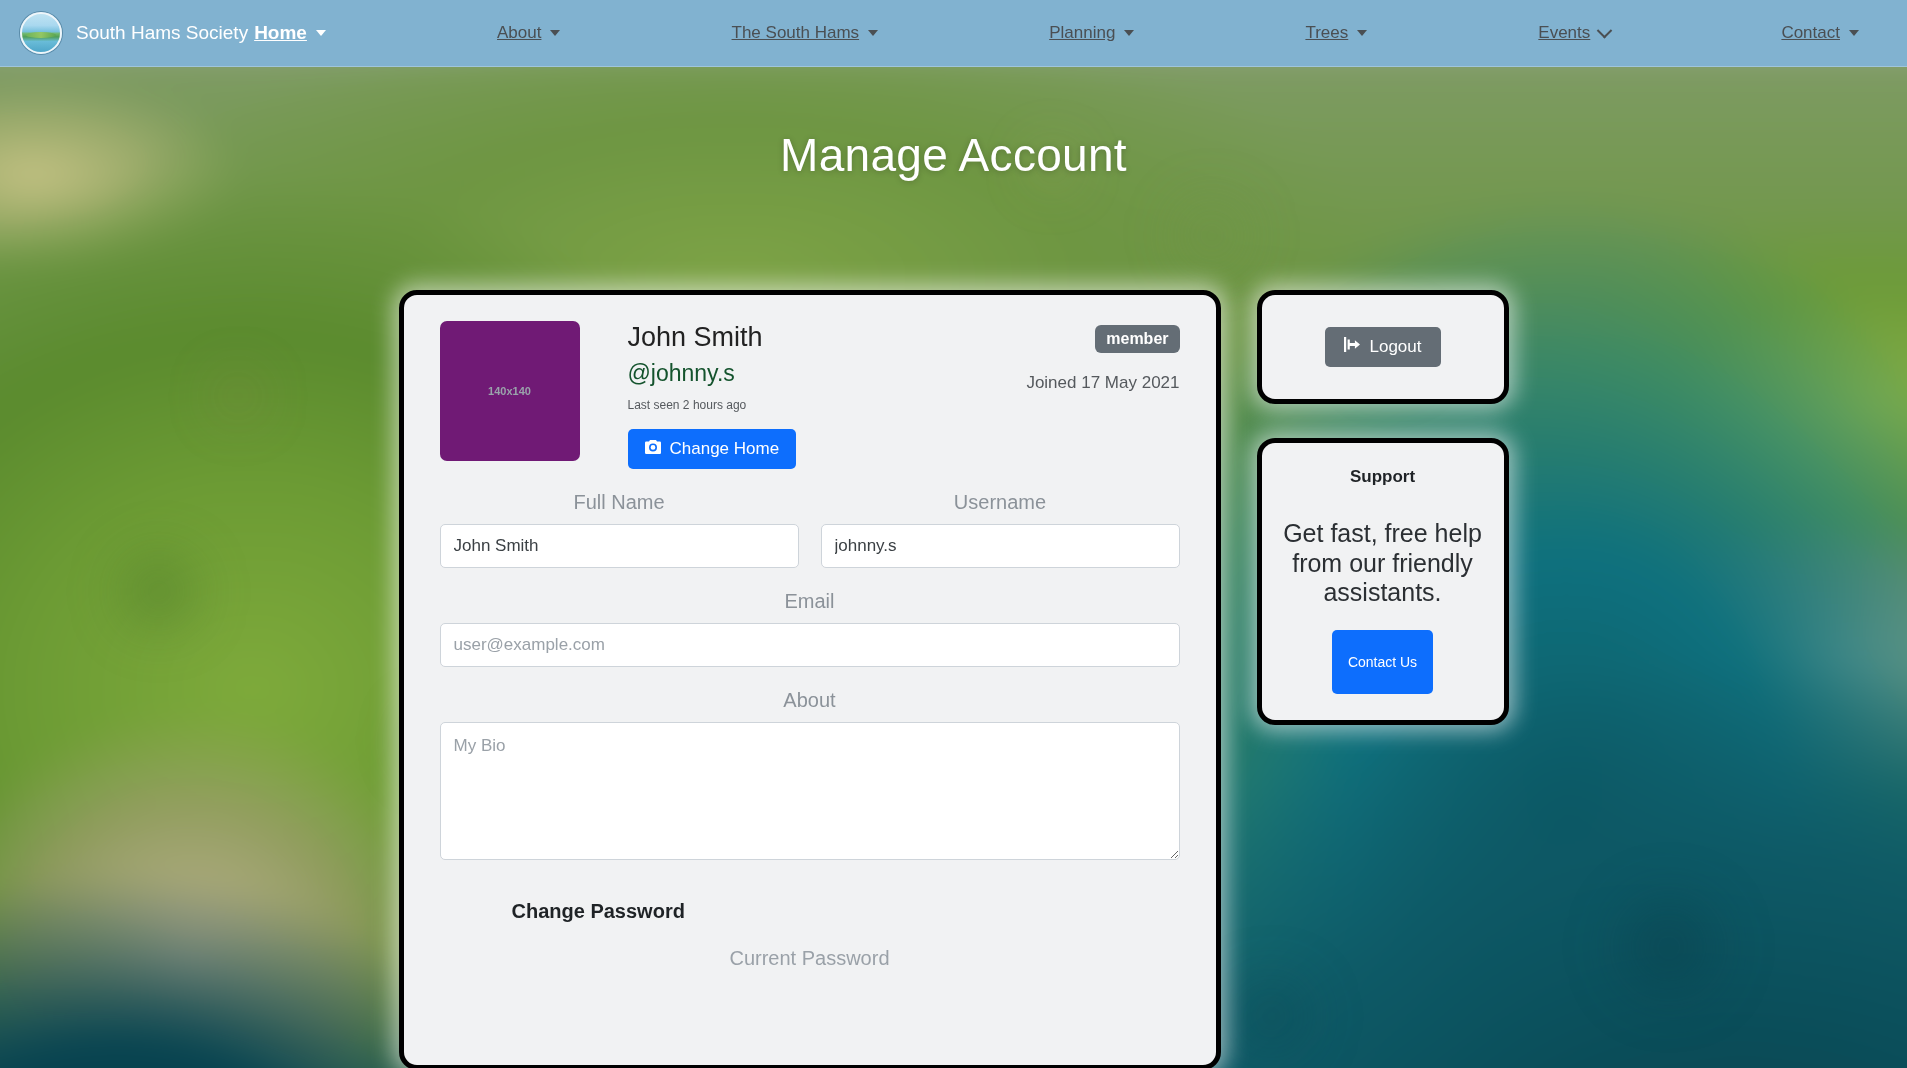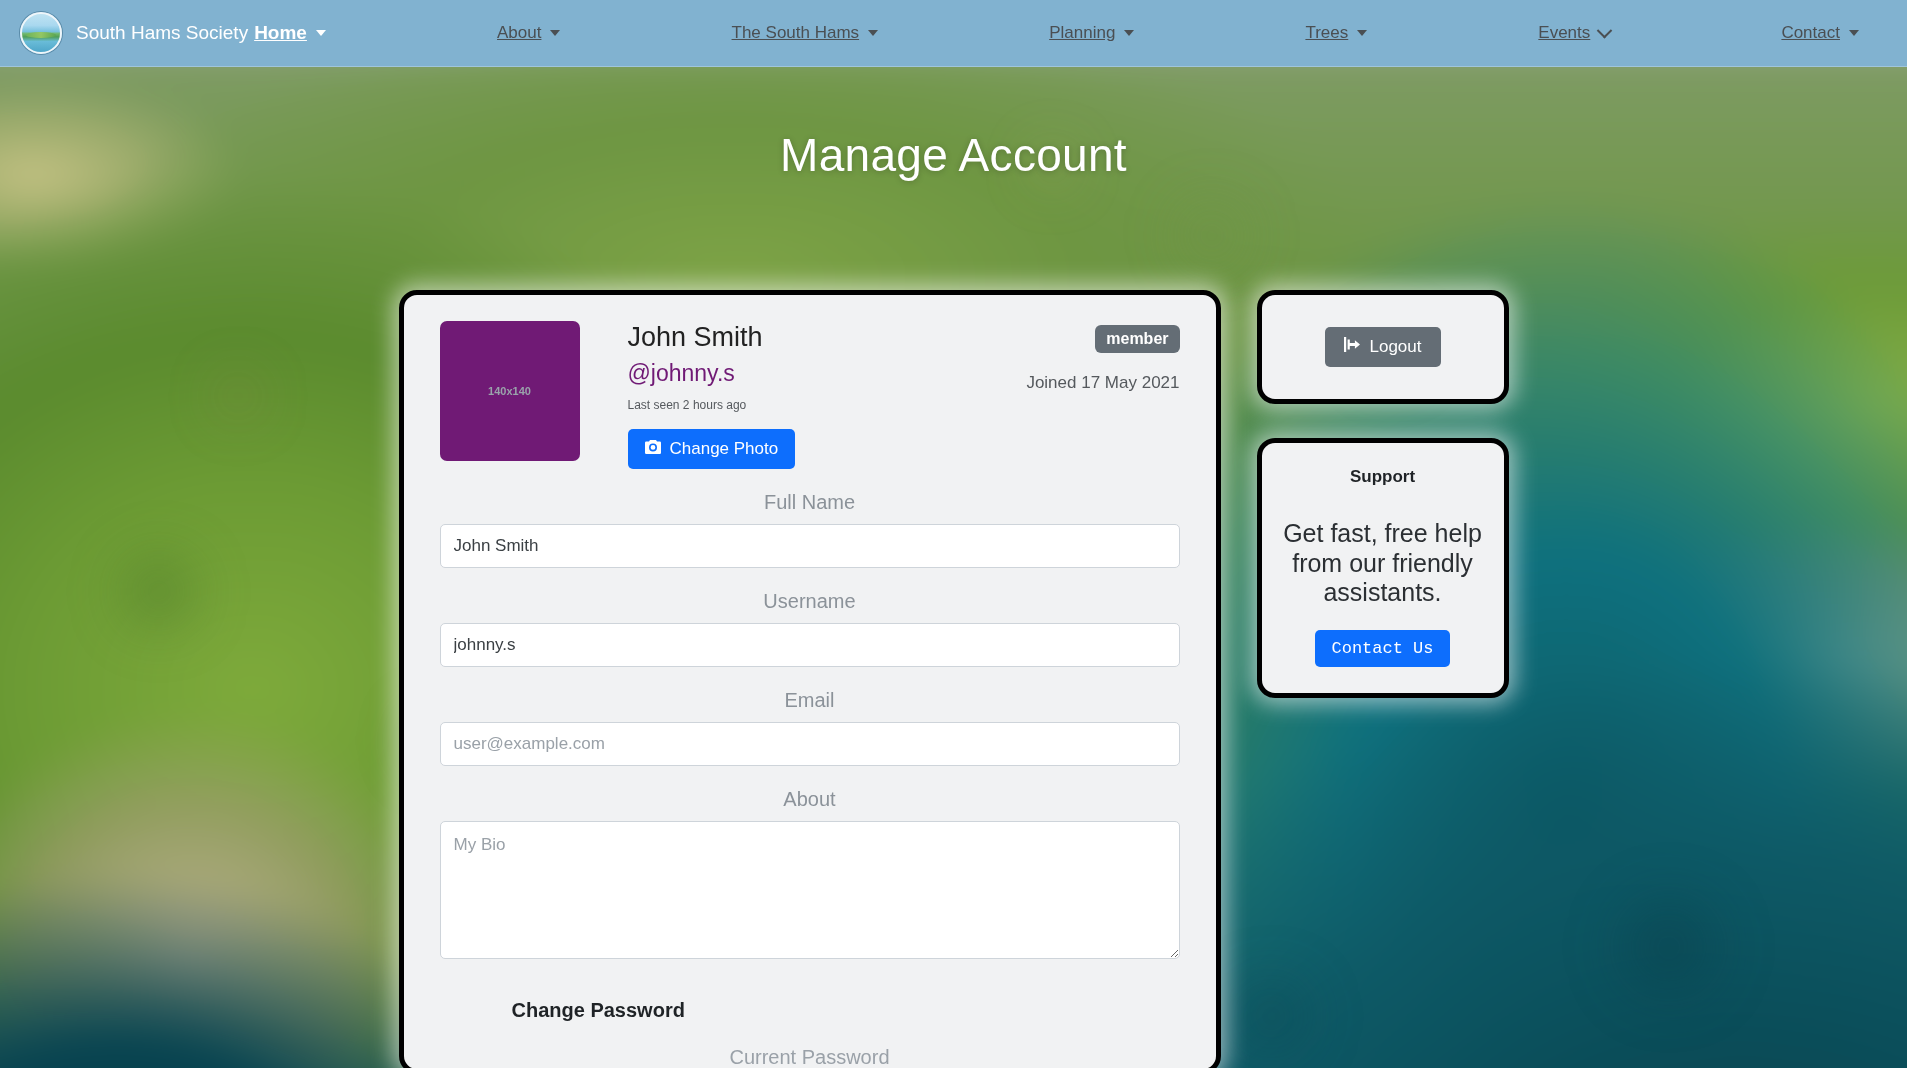--- a/index.html
+++ b/index.html
@@ -150,21 +150,21 @@
   .profile-card { padding: 26px 36px 0 36px; min-height: 780px; }
   .profile-head { display: flex; align-items: flex-start; }
   .avatar-ph {
     width: 140px; height: 140px; flex: 0 0 140px;
     background: #701a75; border-radius: 7px;
     display: flex; align-items: center; justify-content: center;
     color: #9aa3ab; font-size: 11px; font-weight: bold;
   }
   .profile-info { margin-left: 48px; flex: 1; }
   .profile-name { font-size: 27px; color: #222; font-weight: 400; line-height: 1.22; }
-  .profile-handle { font-size: 23px; color: #701a75; font-weight: 400; margin-top: 6px; }
+  .profile-handle { font-size: 23px; color: #14532d; font-weight: 400; margin-top: 6px; }
   .profile-lastseen { font-size: 12px; color: #55595d; margin-top: 11px; }
   .btn {
     display: inline-flex; align-items: center; gap: 9px;
     border: none; border-radius: 5px; cursor: pointer;
     font-family: inherit;
   }
   .btn-primary { background: #0d6efd; color: #fff; font-size: 17px; padding: 10px 17px; }
   .btn-secondary { background: #646d75; color: #fff; font-size: 17px; padding: 10px 19px; }
   .change-photo { margin-top: 17px; }
   .profile-meta { text-align: right; flex: 0 0 auto; padding-top: 4px; }
@@ -179,21 +179,21 @@
   .tabs { margin-top: 26px; display: flex; align-items: flex-end; border-bottom: 1px solid #dfe2e6; }
   .tab {
     background: #ffffff; border: 1px solid #dfe2e6; border-bottom: 1px solid #ffffff;
     border-radius: 7px 7px 0 0;
     padding: 13px 22px; font-size: 20px; color: #3f4448;
     margin-bottom: -1px; cursor: pointer;
   }
 
   
   .form { padding-top: 22px; }
-  .row { display: flex; gap: 22px; flex-direction: column; }
+  .row { display: flex; gap: 22px; }
   .fgroup { flex: 1; }
   .flabel {
     display: block; text-align: center;
     font-size: 20px; color: #8b9299; font-weight: 400;
     margin-bottom: 10px;
   }
   .finput, .ftext {
     width: 100%; display: block;
     border: 1px solid #ced4da; border-radius: 5px;
     background: #ffffff; color: #3b4044;
@@ -220,22 +220,22 @@
     margin-top: 34px; padding: 24px 20px 26px 20px; text-align: center;
   }
   .support-title { font-size: 17px; font-weight: bold; color: #1f2326; }
   .support-text {
     font-size: 25px; color: #2b2f33; font-weight: 400;
     line-height: 1.18; margin-top: 32px;
   }
   .contact-btn {
     margin-top: 22px; background: #0d6efd; color: #fff;
     border: none; border-radius: 5px;
-    font-size: 17px; padding: 9px 16px; cursor: pointer;
-    font-family: Liberation Mono, monospace;
+    font-size: 14px; padding: 24px 16px; cursor: pointer;
+    font-family: Liberation Sans, sans-serif;
   }
 
   .icon-svg { display: inline-block; vertical-align: middle; }
 </style>
 </head>
 <body>
 
 <div class="page-bg">
   <div class="bg-layer"></div>
   <div class="bg-speckle"></div>
@@ -291,21 +291,21 @@
         <div class="profile-info">
           <div class="profile-name">John Smith</div>
           <div class="profile-handle">@johnny.s</div>
           <div class="profile-lastseen">Last seen 2 hours ago</div>
           <button class="btn btn-primary change-photo">
             <span class="icon-svg">
               <svg width="16" height="14" viewBox="0 0 16 14" fill="#ffffff">
                 <path d="M5 0l-1 1.5H1.2A1.2 1.2 0 0 0 0 2.7v10.1A1.2 1.2 0 0 0 1.2 14h13.6A1.2 1.2 0 0 0 16 12.8V2.7a1.2 1.2 0 0 0-1.2-1.2H12L11 0H5zm3 3.4a4 4 0 1 1 0 8 4 4 0 0 1 0-8zm0 1.6a2.4 2.4 0 1 0 0 4.8 2.4 2.4 0 0 0 0-4.8z"></path>
               </svg>
             </span>
-            <span>Change Photo</span>
+            <span>Change Home</span>
           </button>
         </div>
 
         <div class="profile-meta">
           <span class="badge">member</span>
           <div class="joined">Joined 17 May 2021</div>
         </div>
       </div>
 
 

